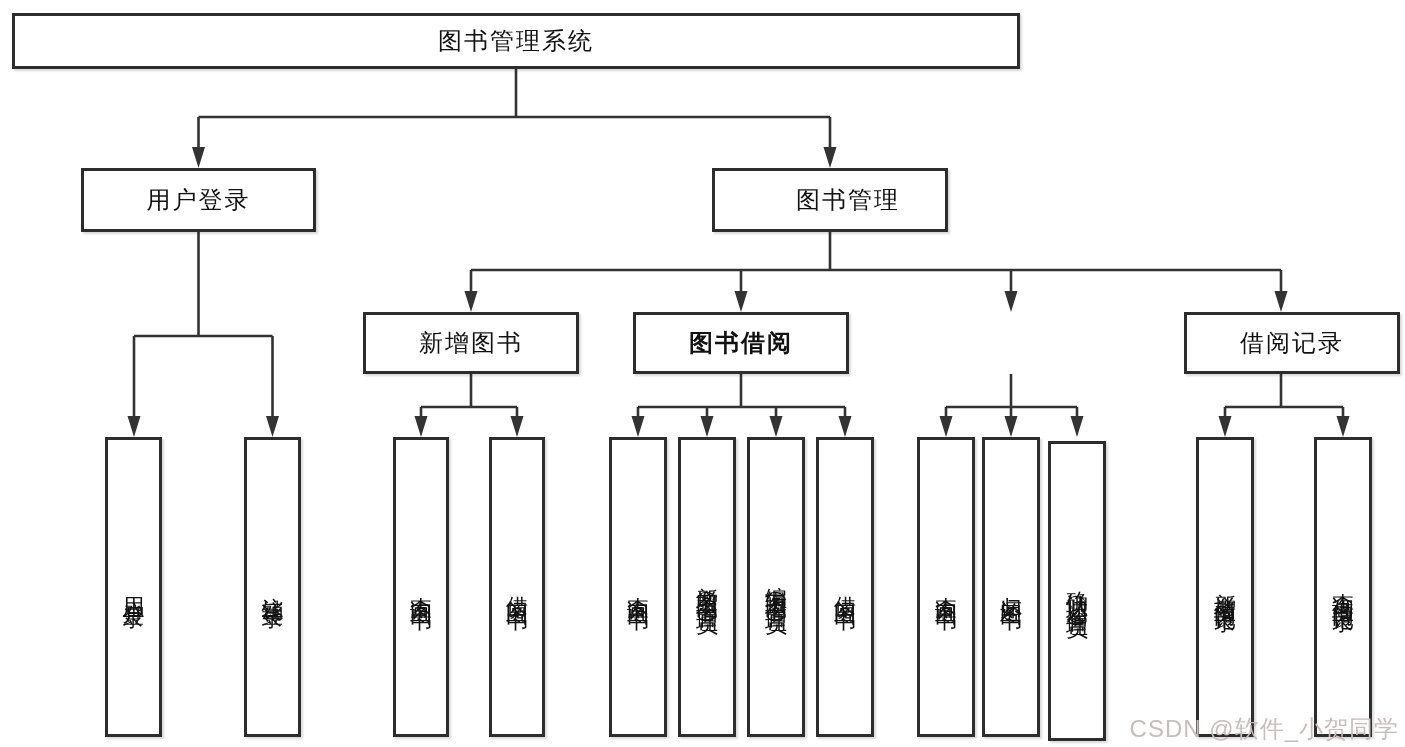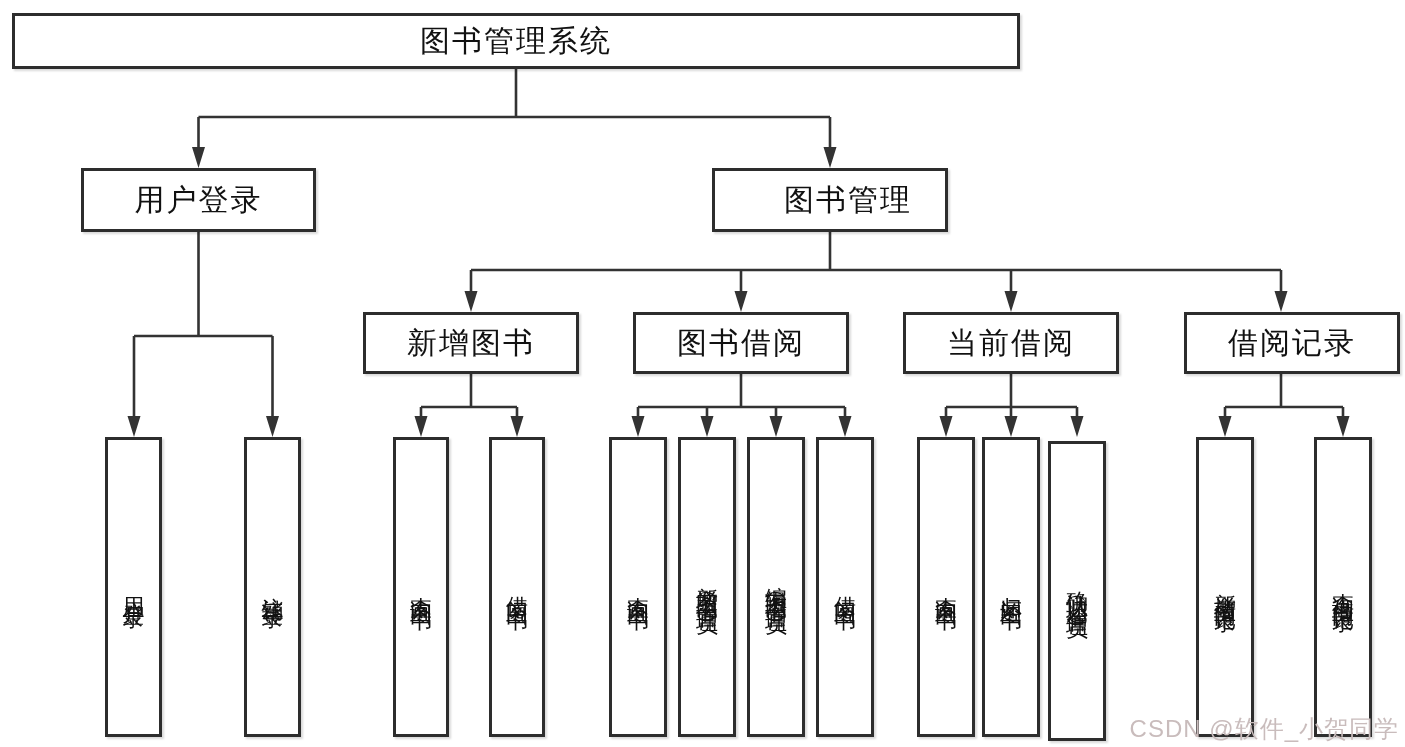--- a/index.html
+++ b/index.html
@@ -23,21 +23,21 @@
   .node{
     position:absolute;
     box-sizing:border-box;
     background:var(--bg);
     border:3px solid var(--border);
     display:flex;align-items:center;justify-content:center;
     z-index:2;
     box-shadow:1.5px 1.5px 2px rgba(0,0,0,0.15);
   }
   .hlabel{
-    font-size:30px;color:var(--text);letter-spacing:2px;white-space:nowrap;
+    font-size:24px;color:var(--text);letter-spacing:2px;white-space:nowrap;
   }
   .vlabel{
     writing-mode:vertical-rl;
     text-orientation:mixed;
     font-size:22px;color:var(--text);
     letter-spacing:4px;
     line-height:1;
     white-space:nowrap;
   }
   .watermark{
@@ -90,25 +90,22 @@
   <div class="node" style="left:81px;top:168px;width:235px;height:64px;">
     <span class="hlabel">用户登录</span>
   </div>
   <div class="node" style="left:712px;top:168px;width:236px;height:64px;padding-left:36px;">
     <span class="hlabel">图书管理</span>
   </div>
 
   <div class="node" style="left:363px;top:312px;width:216px;height:62px;">
     <span class="hlabel">新增图书</span>
   </div>
-  <div class="node" style="left:633px;top:312px;width:216px;height:62px;">
+  <div class="node" style="left:633px;top:312px;width:216px;height:62px;font-weight:bold;">
     <span class="hlabel">图书借阅</span>
-  </div>
-  <div class="node" style="left:903px;top:312px;width:216px;height:62px;">
-    <span class="hlabel">当前借阅</span>
   </div>
   <div class="node" style="left:1173px;top:312px;width:216px;height:62px;margin-left:11px;">
     <span class="hlabel">借阅记录</span>
   </div>
 
   <div class="node" style="left:105px;top:437px;width:57px;height:300px;">
     <span class="vlabel">用户登录</span>
   </div>
   <div class="node" style="left:244px;top:437px;width:57px;height:300px;">
     <span class="vlabel">注销登录</span>

